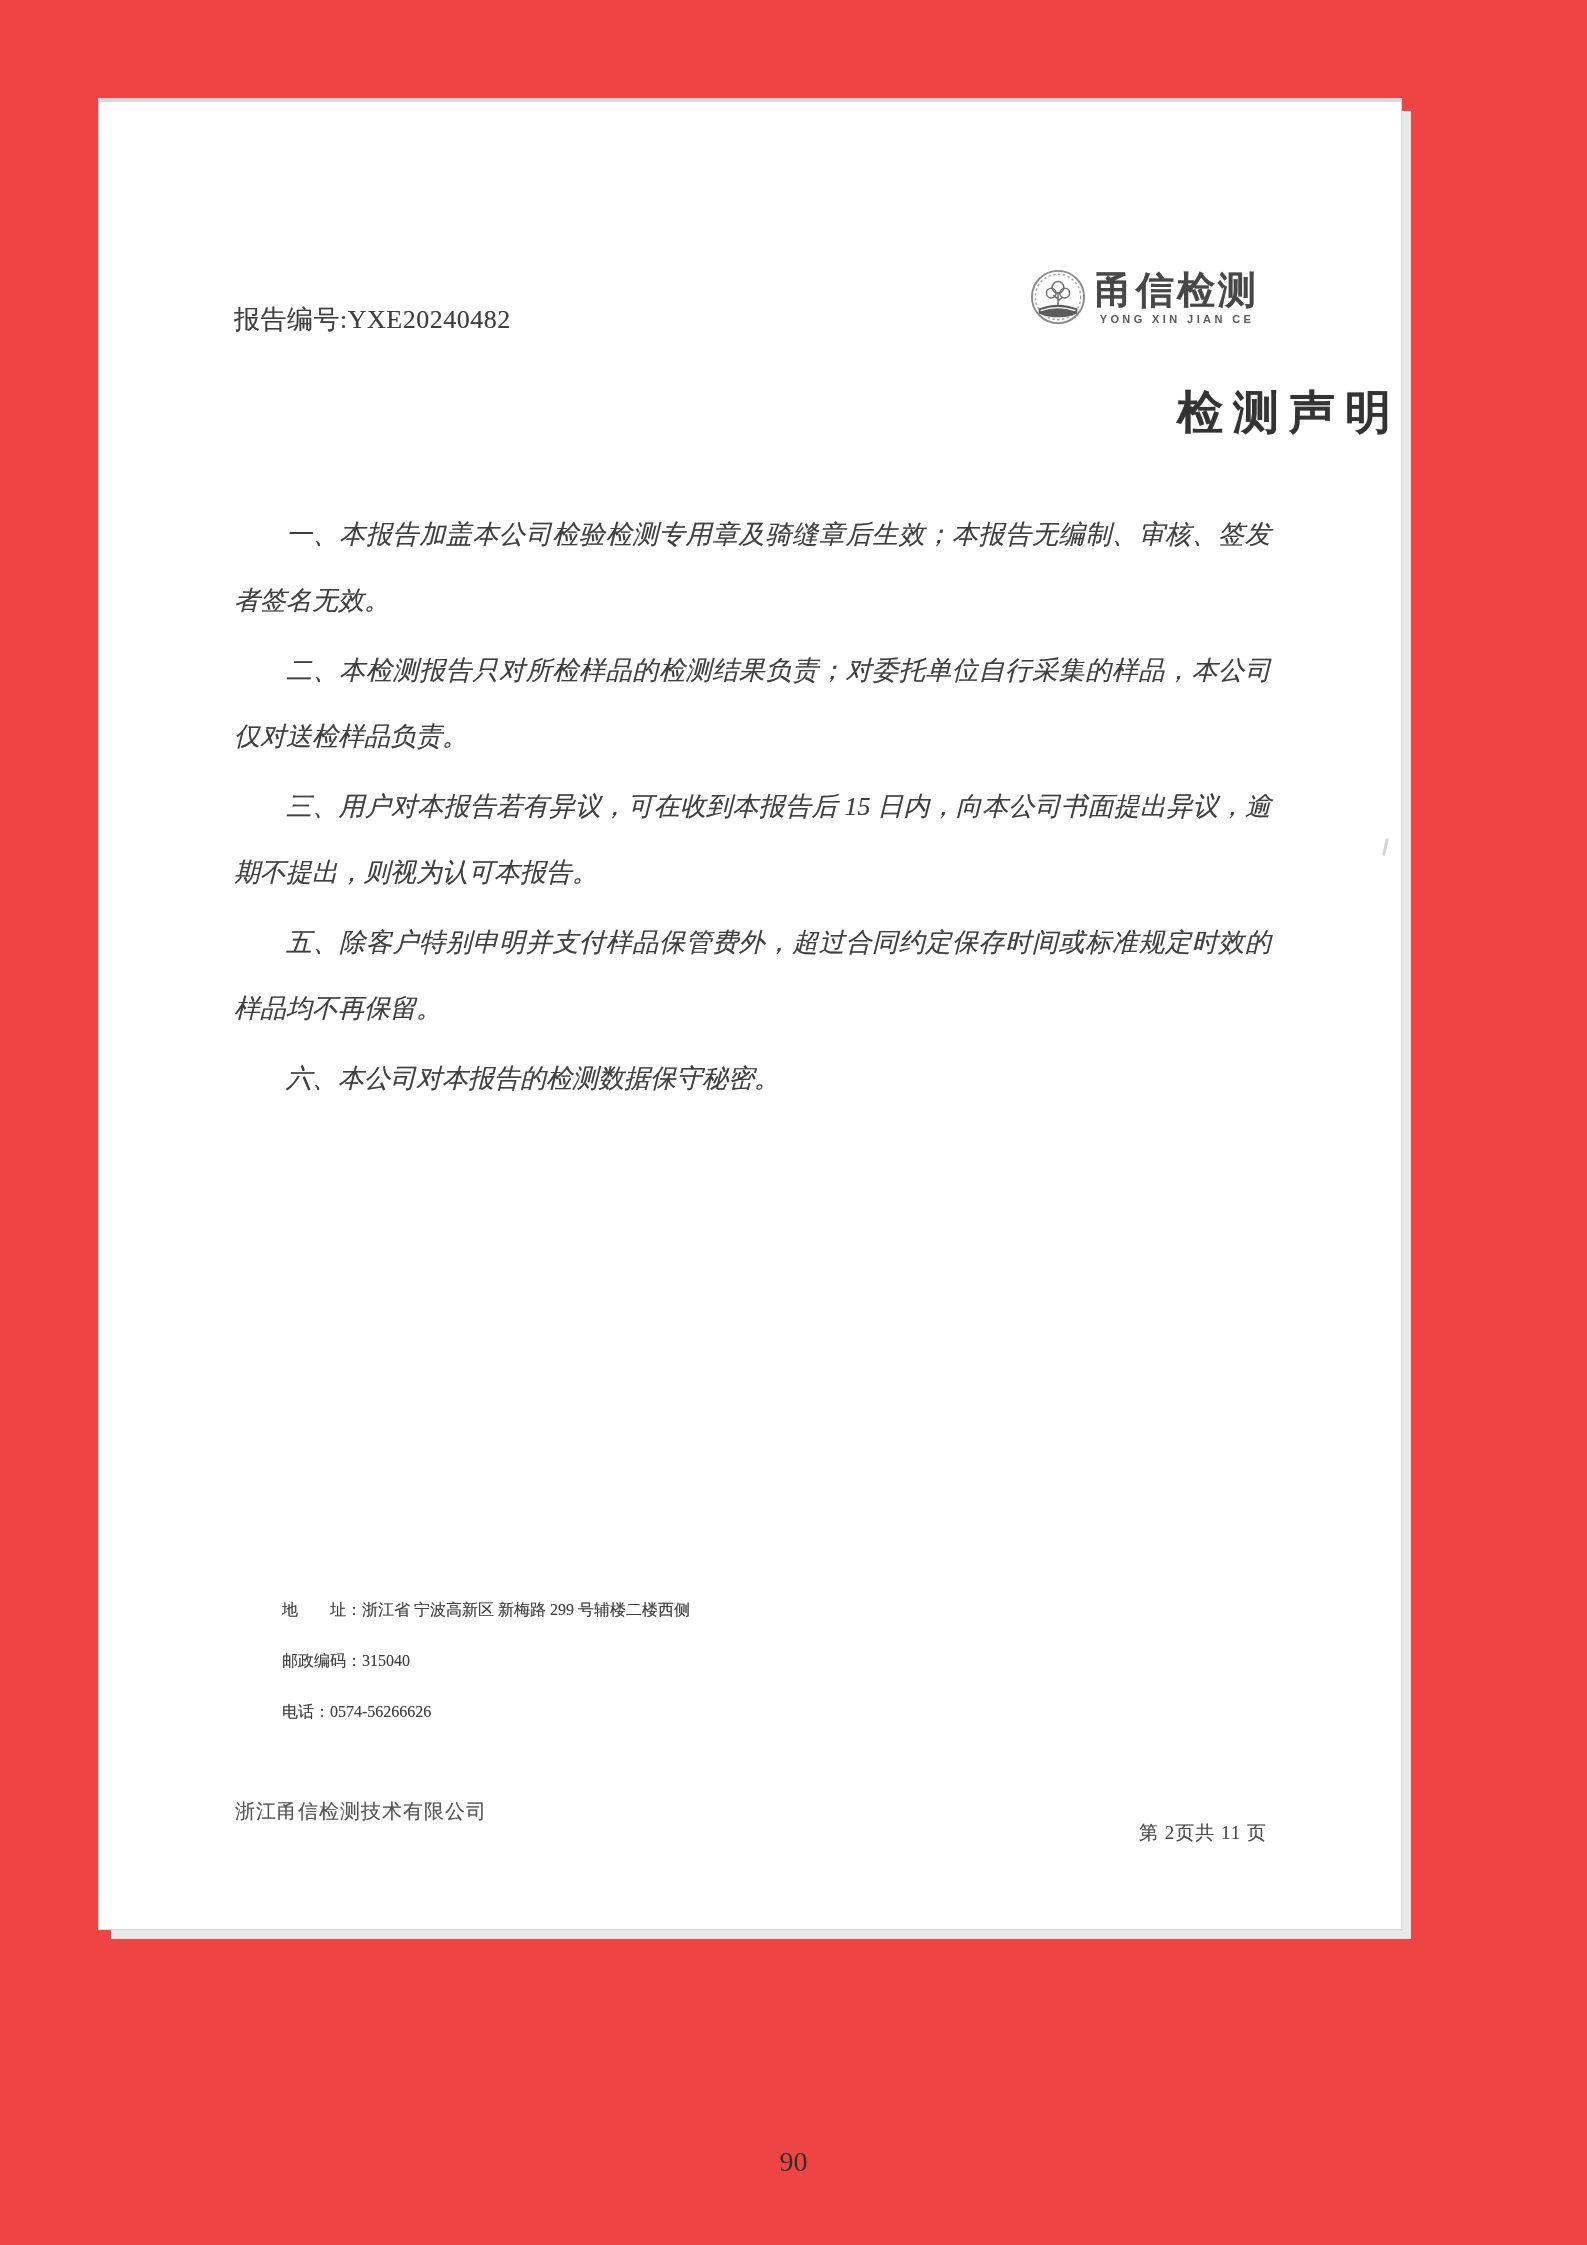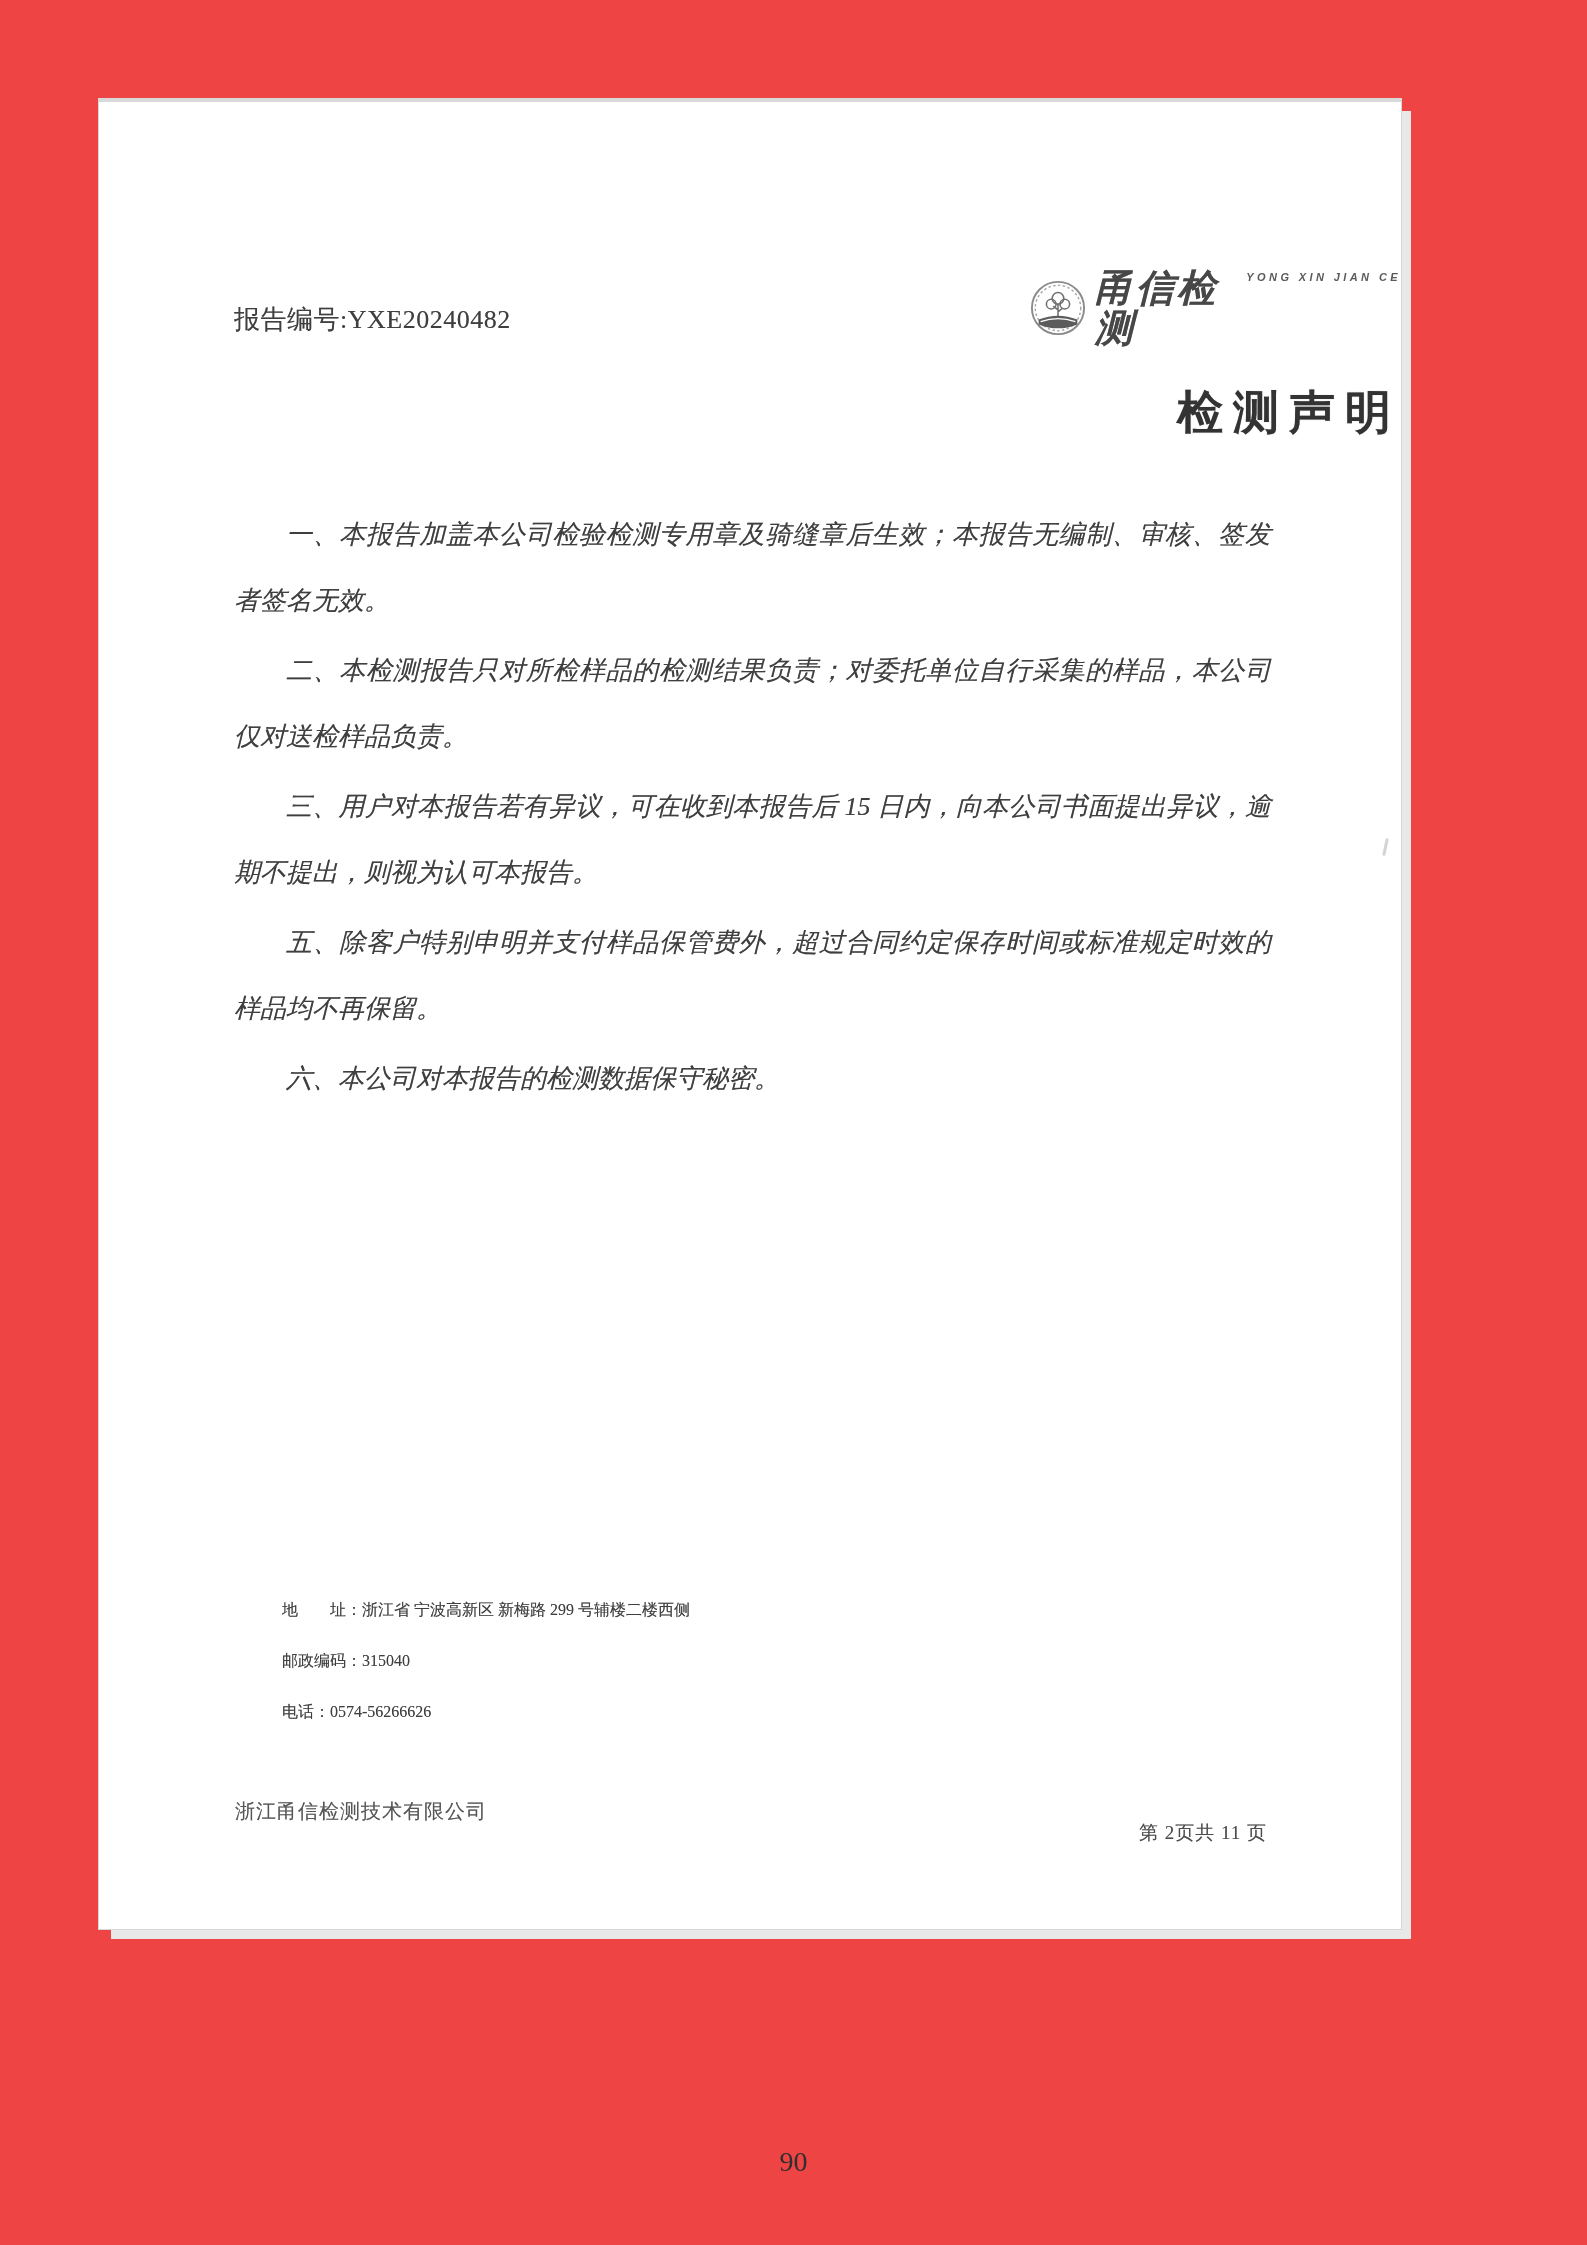--- a/index.html
+++ b/index.html
@@ -24,32 +24,33 @@
     position:absolute;left:135px;top:200px;
     font-size:26px;letter-spacing:.5px;
   }
 
   .logo{
     position:absolute;left:930px;top:166px;
     display:flex;align-items:center;
     color:#4c4c4c;
   }
   .logo .emblem{width:58px;height:58px;flex:0 0 auto;}
-  .logo .logo-text{margin-left:8px;display:flex;font-style:italic;}
+  .logo .logo-text{margin-left:8px;display:flex;flex-direction:column;}
   .logo .logo-name{
     font-weight:bold;font-size:38px;line-height:40px;
     letter-spacing:3px;color:#474747;
     text-shadow:0 0 .6px rgba(60,60,60,.5);
     font-family:"Liberation Sans","DejaVu Sans",sans-serif;
   }
   .logo .logo-sub{
     font-size:11px;font-weight:bold;letter-spacing:3.4px;
     color:#5a5a5a;margin-top:3px;
     font-family:"Liberation Sans","DejaVu Sans",sans-serif;
     white-space:nowrap;
+    text-align:center;
   }
 
   .doc-title{
     position:absolute;left:0;top:280px;width:100%;
     text-align:right;
     font-size:46px;font-weight:bold;
     letter-spacing:10px;text-indent:10px;
     color:#333333;text-shadow:0 0 .8px rgba(40,40,40,.5);
   }
 

